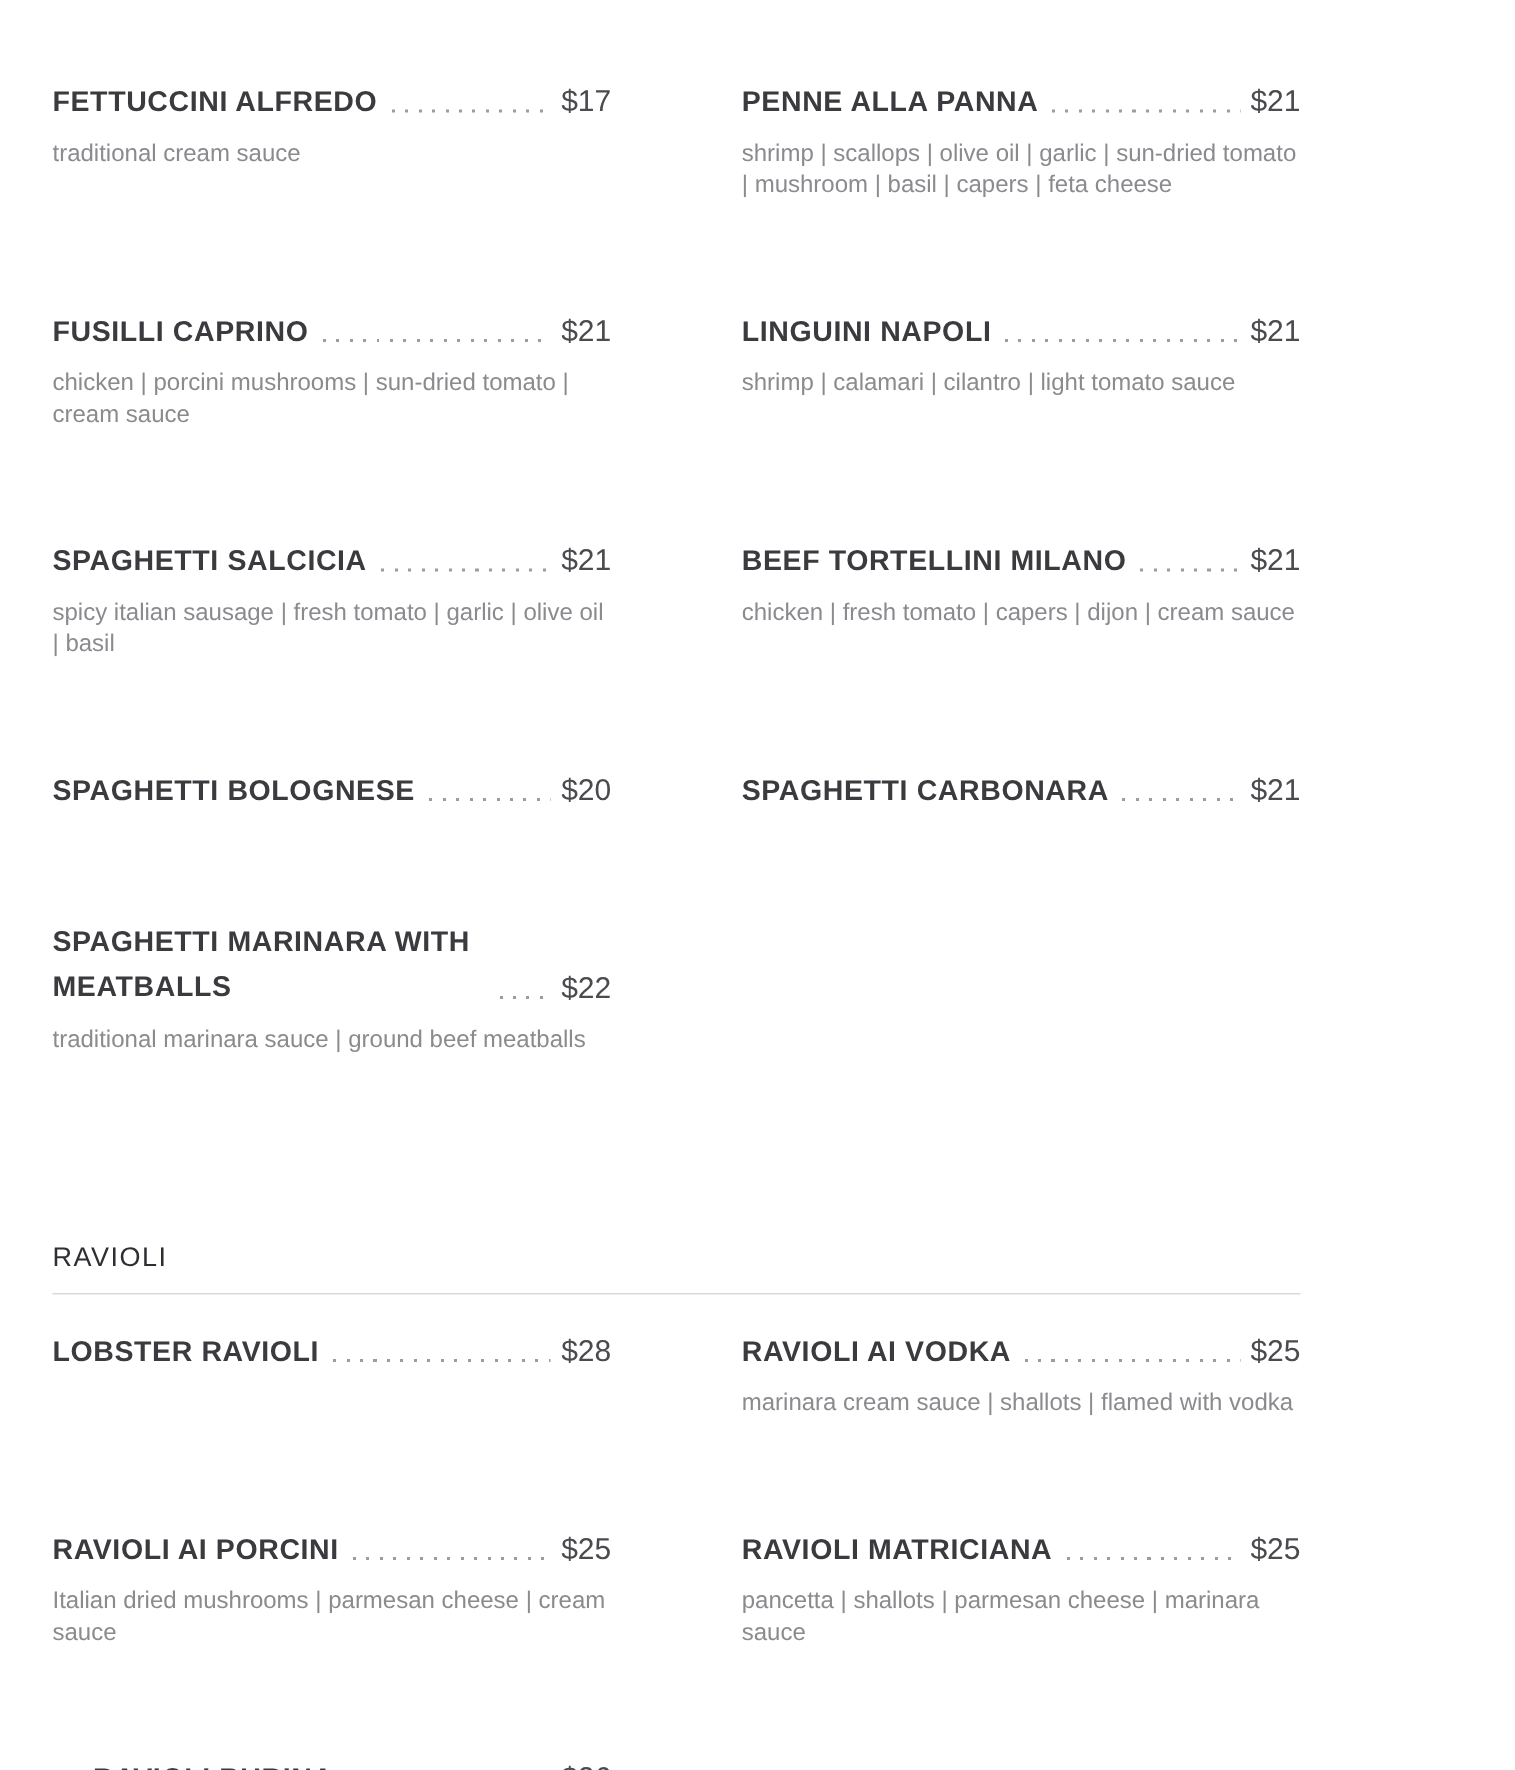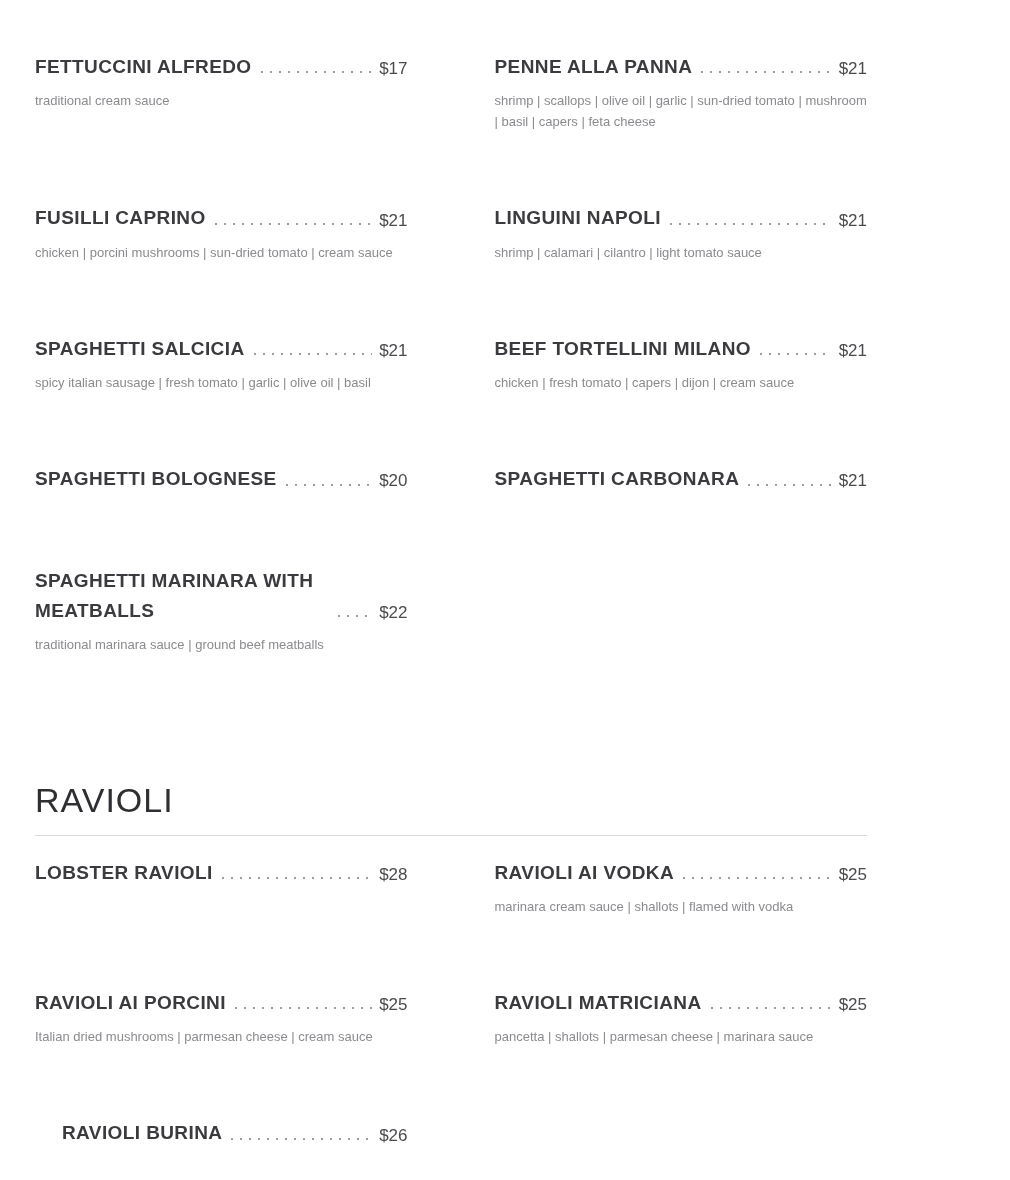--- a/index.html
+++ b/index.html
@@ -43,34 +43,34 @@
     margin: 0 7px 9px 9px;
     background-image: repeating-linear-gradient(
       to right,
       #9d9d9d 0px, #9d9d9d 2px,
       transparent 2px, transparent 9px
     );
   }
   .item-price {
     flex: 0 0 auto;
     white-space: nowrap;
-    font-size: 17px;
+    font-size: 20px;
     line-height: 1.6;
     font-weight: 400;
     color: #4b4b4f;
   }
   .item-desc {
     margin-top: 8px;
-    font-size: 13px;
+    font-size: 16px;
     line-height: 21px;
     color: #8b8b8f;
   }
   .section-header { margin-top: 52px; }
   .section-heading {
-    font-size: 34px;
+    font-size: 18px;
     line-height: 1.3;
     font-weight: 400;
     letter-spacing: 1px;
     color: #2f2f33;
     text-transform: uppercase;
   }
   .section-divider {
     border: none;
     border-top: 1px solid #d9d9d9;
     margin-top: 12px;

